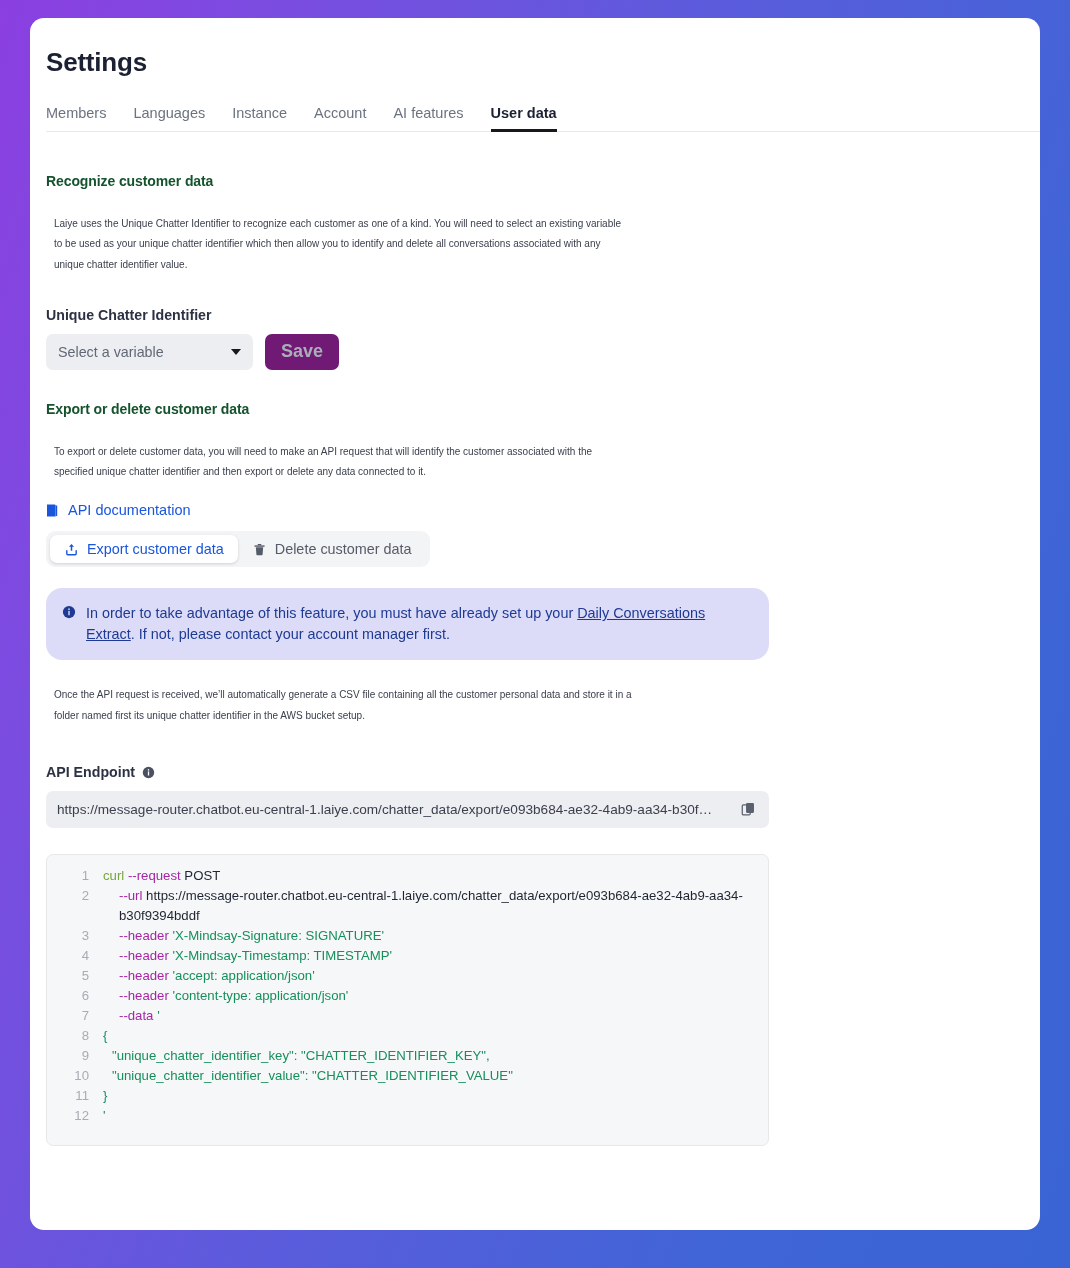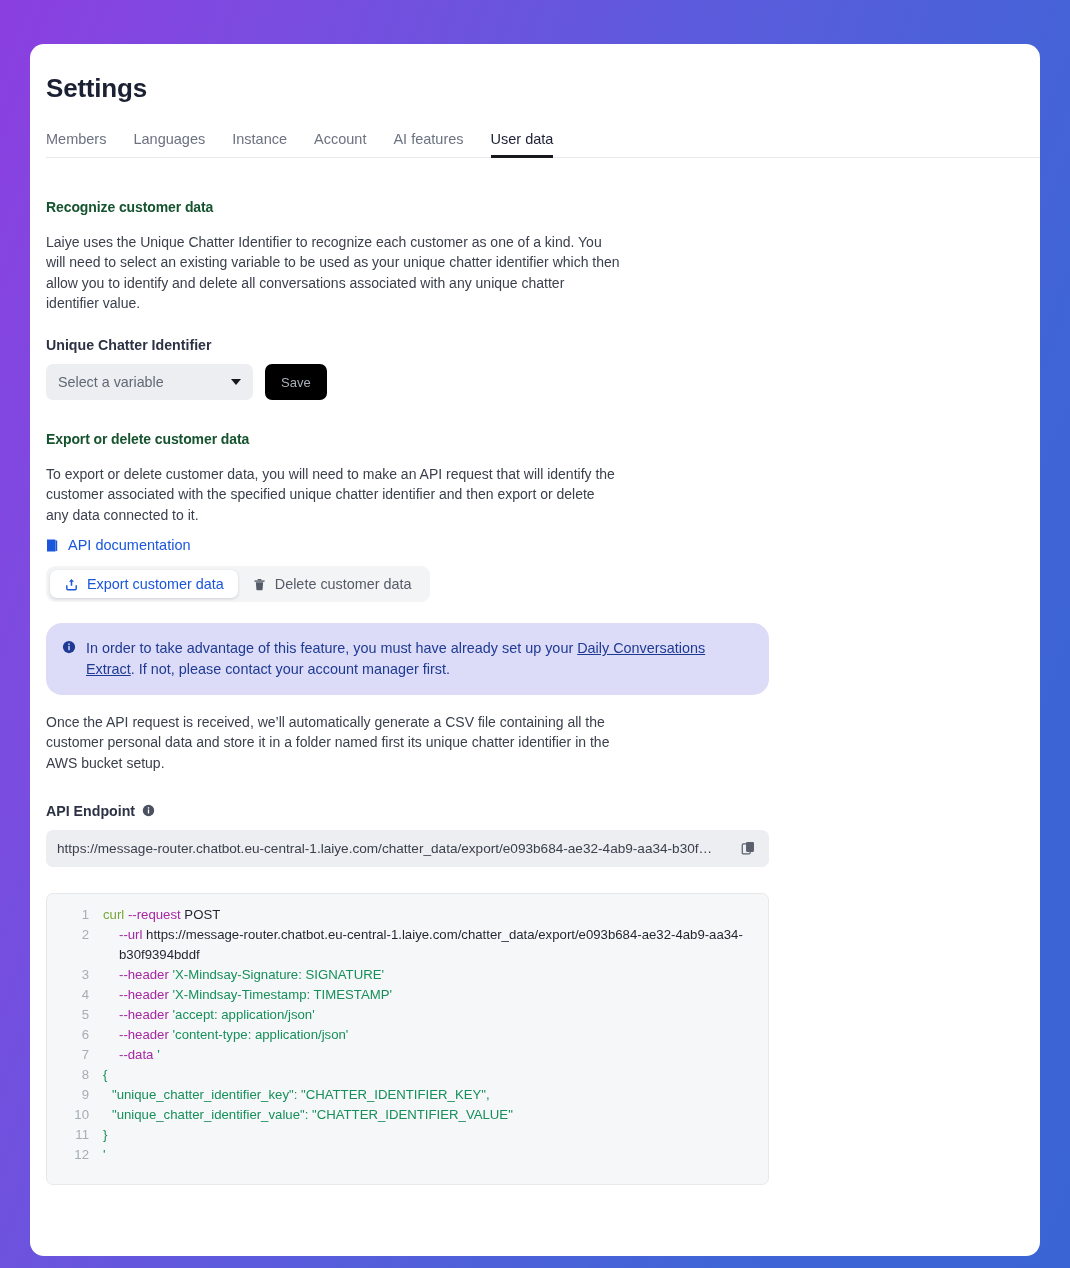--- a/index.html
+++ b/index.html
@@ -11,21 +11,21 @@
     height: 1268px;
     background: linear-gradient(110deg, #8b3fe0 0%, #7b4ce0 18%, #5a5cdc 48%, #3f65d6 78%, #3a63d4 100%);
     font-family: "Liberation Sans", sans-serif;
     -webkit-font-smoothing: antialiased;
     overflow: hidden;
   }
 
   .card {
     position: absolute;
     left: 30px;
-    top: 44px;
+    top: 18px;
     width: 1010px;
     height: 1212px;
     background: #ffffff;
     border-radius: 14px;
     overflow: hidden;
   }
 
   
   .page-title {
     margin: 0;
@@ -56,21 +56,21 @@
   .tab {
     position: relative;
     font-size: 14.5px;
     color: #6b7280;
     padding-bottom: 11px;
     cursor: pointer;
     white-space: nowrap;
   }
   .tab.active {
     color: #1b2033;
-    font-weight: normal;
+    font-weight: bold;
     margin-top: 36px;
   }
   .tab.active::after {
     content: "";
     position: absolute;
     left: 0;
     right: 0;
     bottom: 0;
     height: 3px;
     background: #17181c;
@@ -85,23 +85,23 @@
     margin: 0;
     font-size: 14px;
     font-weight: bold;
     color: #14532d;
     letter-spacing: -0.1px;
   }
   #recognize-title { padding-top: 41px; }
   #export-title { padding-top: 31px; }
 
   .para {
-    margin: 0;
+    margin: 8px;
     padding-top: 17px;
-    font-size: 14px;
+    font-size: 10px;
     line-height: 20.3px;
     color: #3b404d;
     max-width: 575px;
   }
   #export-para { max-width: 570px; }
   #csv-para { max-width: 580px; }
 
   .field-label {
     padding-top: 24px;
     font-size: 14.2px;
@@ -136,25 +136,26 @@
     height: 0;
     border-left: 5px solid transparent;
     border-right: 5px solid transparent;
     border-top: 6px solid #17181c;
   }
   .save-btn {
     height: 36px;
     padding: 0 16px;
     border: none;
     border-radius: 7px;
-    background: #000000;
+    background: #701a75;
     color: #a9aeb8;
-    font-size: 13px;
+    font-size: 18px;
     font-family: inherit;
     cursor: default;
+    font-weight: bold;
   }
 
   
   .doc-link-row {
     padding-top: 12px;
     display: flex;
     align-items: center;
     gap: 9px;
   }
   .doc-icon { flex: none; display: block; }

